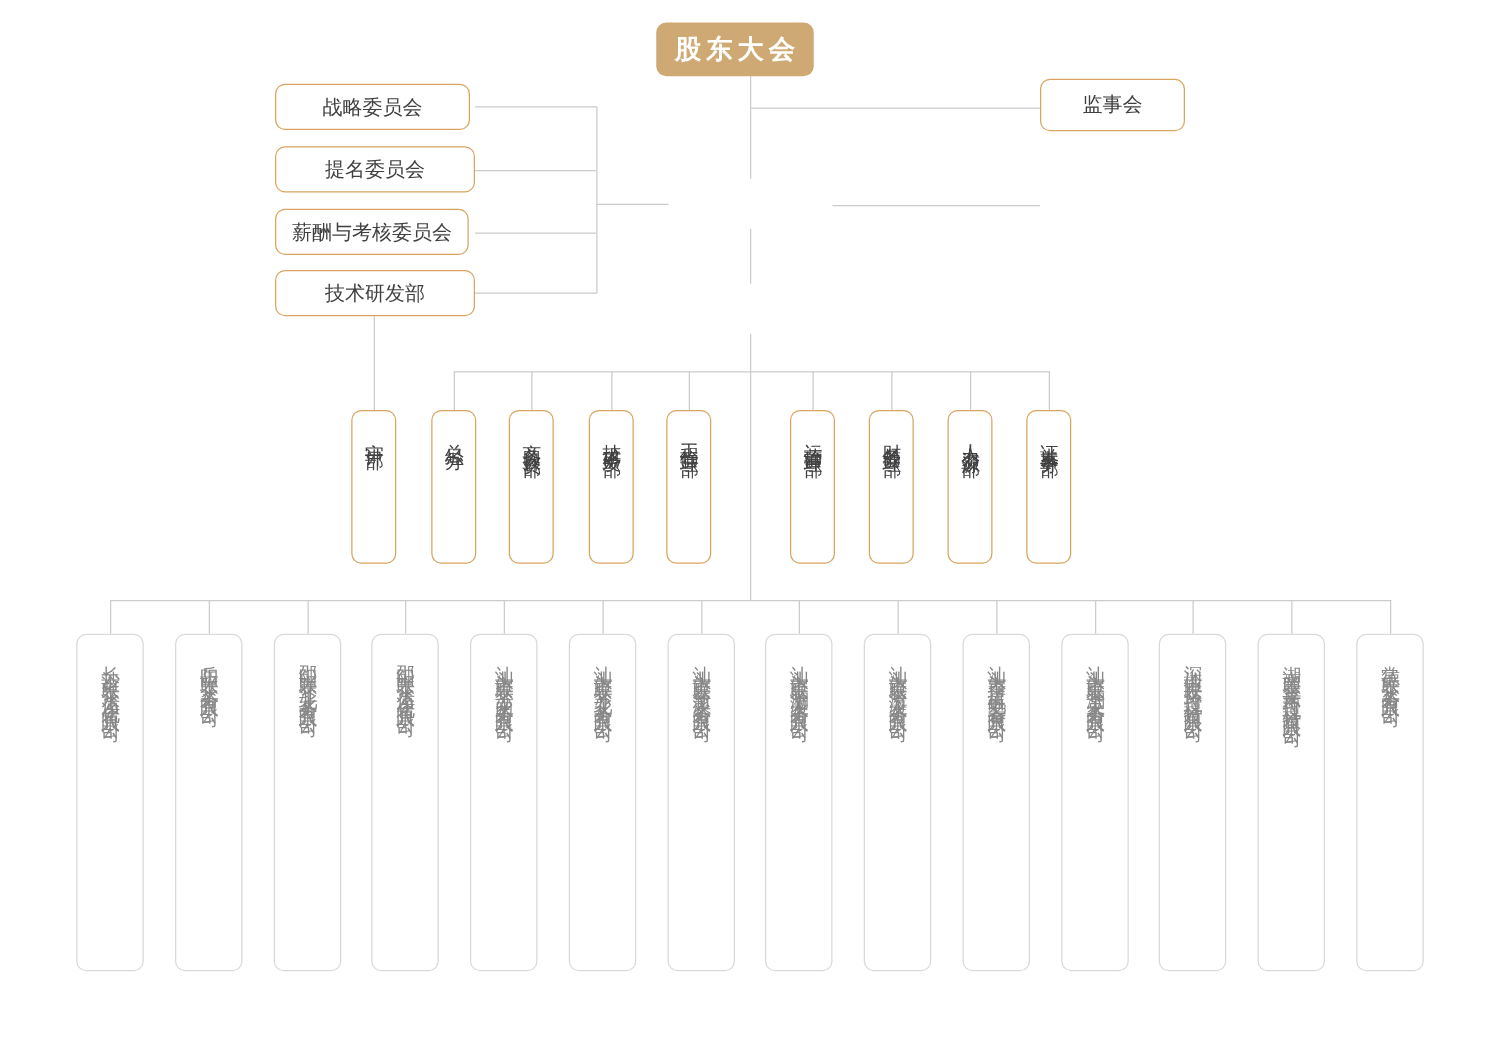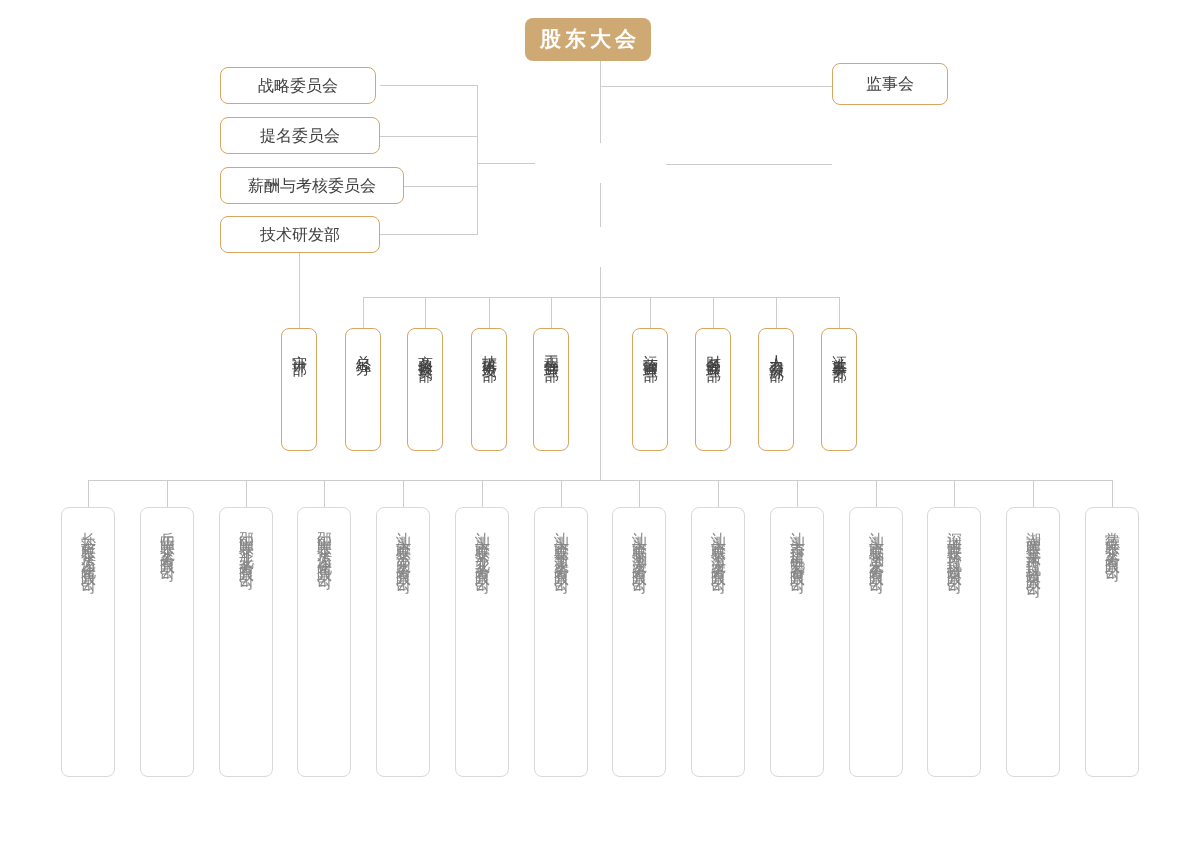--- a/index.html
+++ b/index.html
@@ -69,21 +69,21 @@
   <div class="node root" style="left:525px;top:18px;width:126px;height:43px">
     <span>股东大会</span>
   </div>
 
   <div class="node" style="left:220px;top:67px;width:156px;height:37px">
     <span>战略委员会</span>
   </div>
   <div class="node" style="left:220px;top:117px;width:160px;height:37px">
     <span>提名委员会</span>
   </div>
-  <div class="node" style="left:220px;top:167px;width:184px;height:37px">
+  <div class="node" style="left:220px;top:167px;width:155px;height:37px">
     <span>薪酬与考核委员会</span>
   </div>
   <div class="node" style="left:220px;top:216px;width:160px;height:37px">
     <span>技术研发部</span>
   </div>
 
   <div class="node" style="left:832px;top:63px;width:116px;height:42px">
     <span>监事会</span>
   </div>
 

